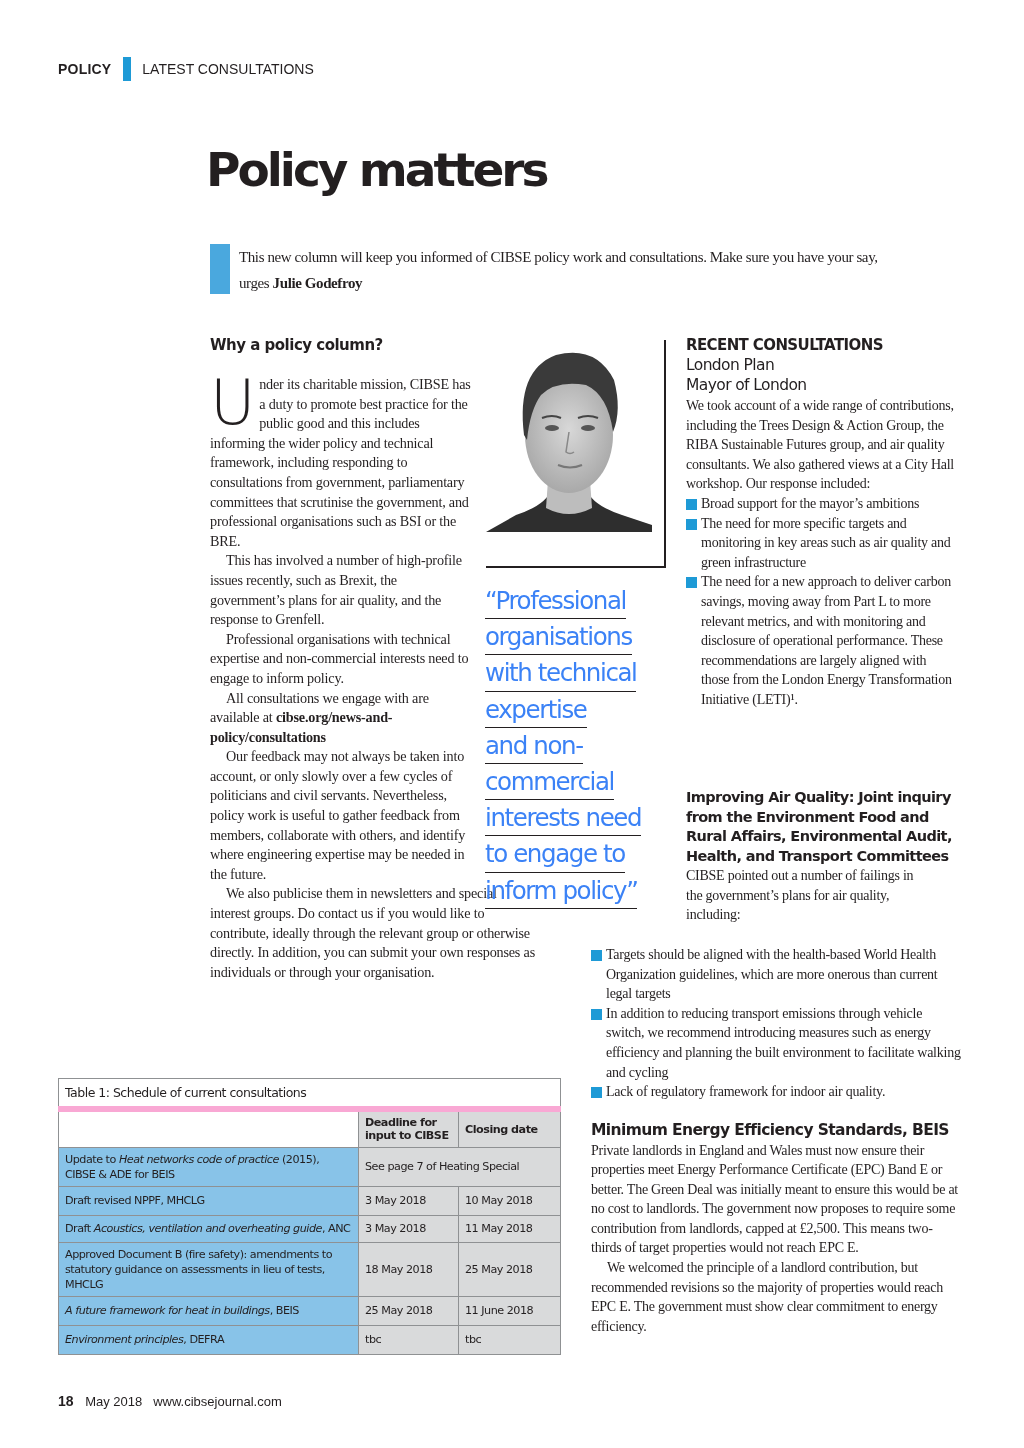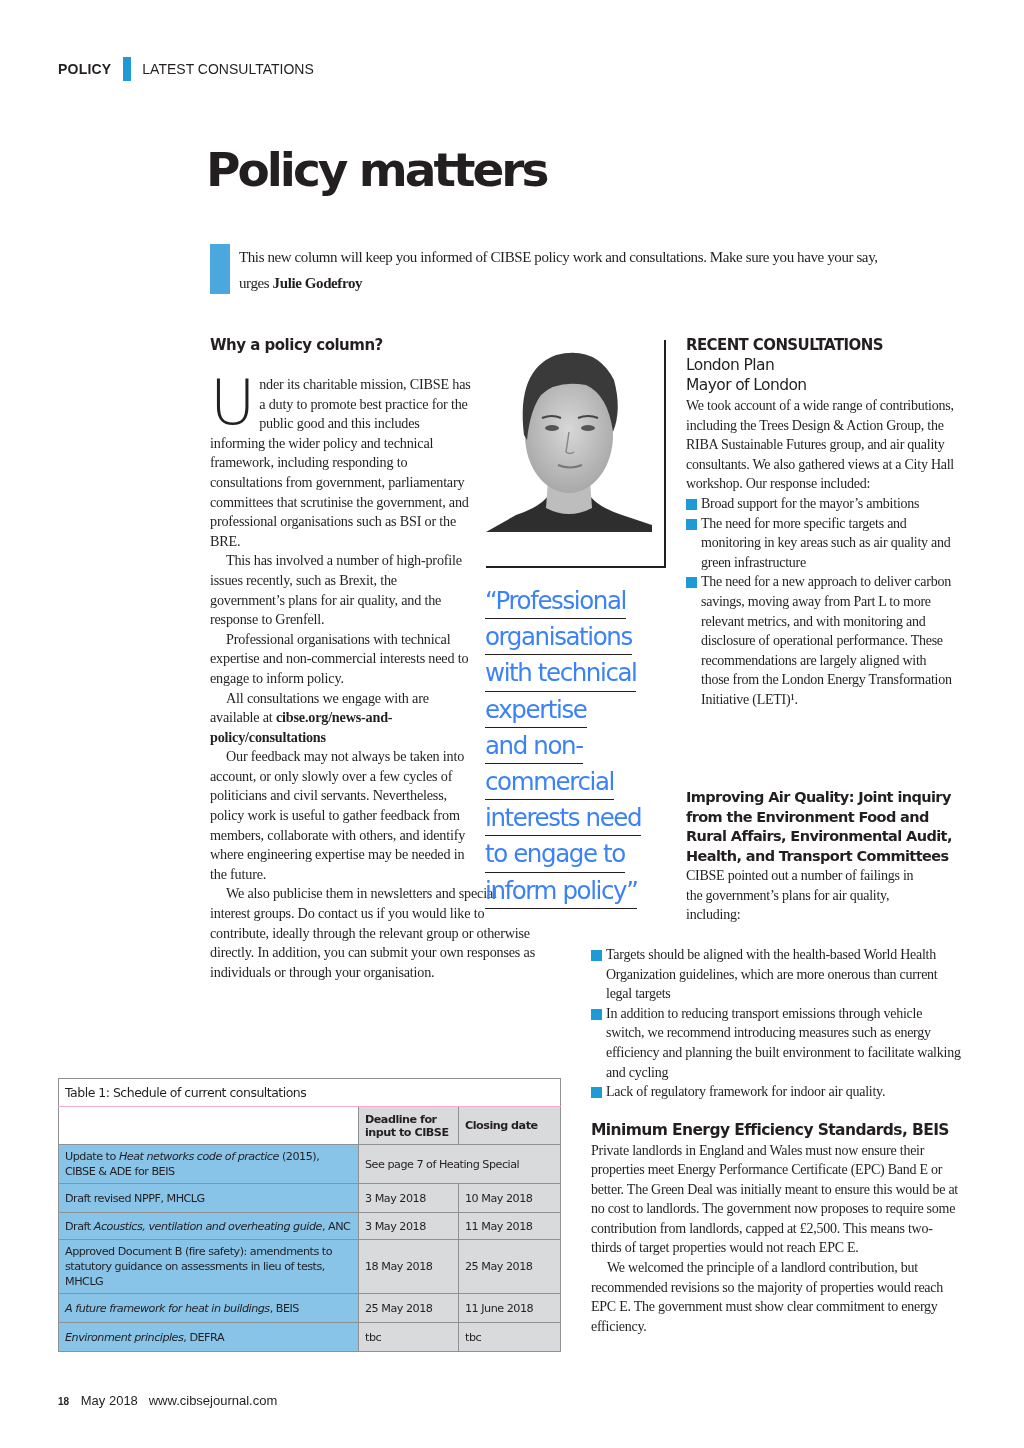--- a/index.html
+++ b/index.html
@@ -44,30 +44,30 @@
   .rc-h1 { font-family: "DejaVu Sans", sans-serif; font-weight: bold; font-size: 15px; letter-spacing: -0.6px; line-height: 19px; }
   .rc-h2 { font-family: "DejaVu Sans", sans-serif; font-size: 15.5px; letter-spacing: -0.6px; line-height: 20px; }
   .rc-h3 { font-family: "DejaVu Sans", sans-serif; font-weight: bold; font-size: 14.5px; letter-spacing: -0.6px; line-height: 19.5px; }
   .txt { font-size: 14px; line-height: 19.6px; letter-spacing: -0.25px; }
   .bul { position: relative; padding-left: 15px; }
   .bul::before { content: ""; position: absolute; left: 0; top: 5px; width: 11px; height: 11px; background: #1e9ad6; }
 
   
   .tbl { left: 58px; top: 1078px; width: 503px; border: 1px solid #a7a9ac; border-collapse: collapse; font-family: "DejaVu Sans", sans-serif; font-size: 11.2px; letter-spacing: -0.5px; color: #231f20; }
   .tbl td { border: 1px solid #8f9193; padding: 4px 6px; vertical-align: middle; }
-  .tbl .cap td { background: #fff; font-size: 12.5px; padding: 6px 6px; border-bottom: 1px solid #f9a8d4; }
+  .tbl .cap td { background: #fff; font-size: 12.5px; padding: 6px 6px; border-bottom: 6px solid #f9a8d4; }
   .tbl .hdr td { background: #d9dadb; font-weight: bold; }
   .tbl .hdr td.blank { background: #fff; }
   .tbl td.name { background: #88c3e8; width: 300px; line-height: 15px; }
   .tbl td.d { background: #d9dadb; }
   .tbl i { font-style: italic; }
 
   
   .foot { left: 58px; top: 1393px; font-family: "Liberation Sans", sans-serif; font-size: 13px; }
-  .foot b { font-weight: bold; font-size: 10px; margin-right: 8px; }
+  .foot b { font-weight: bold; font-size: 14px; margin-right: 8px; }
 </style>
 </head>
 <body>
 
 <div class="abs run-head">
   <span class="sec">POLICY</span>
   <span class="bar"></span>
   <span class="sub">LATEST CONSULTATIONS</span>
 </div>
 

